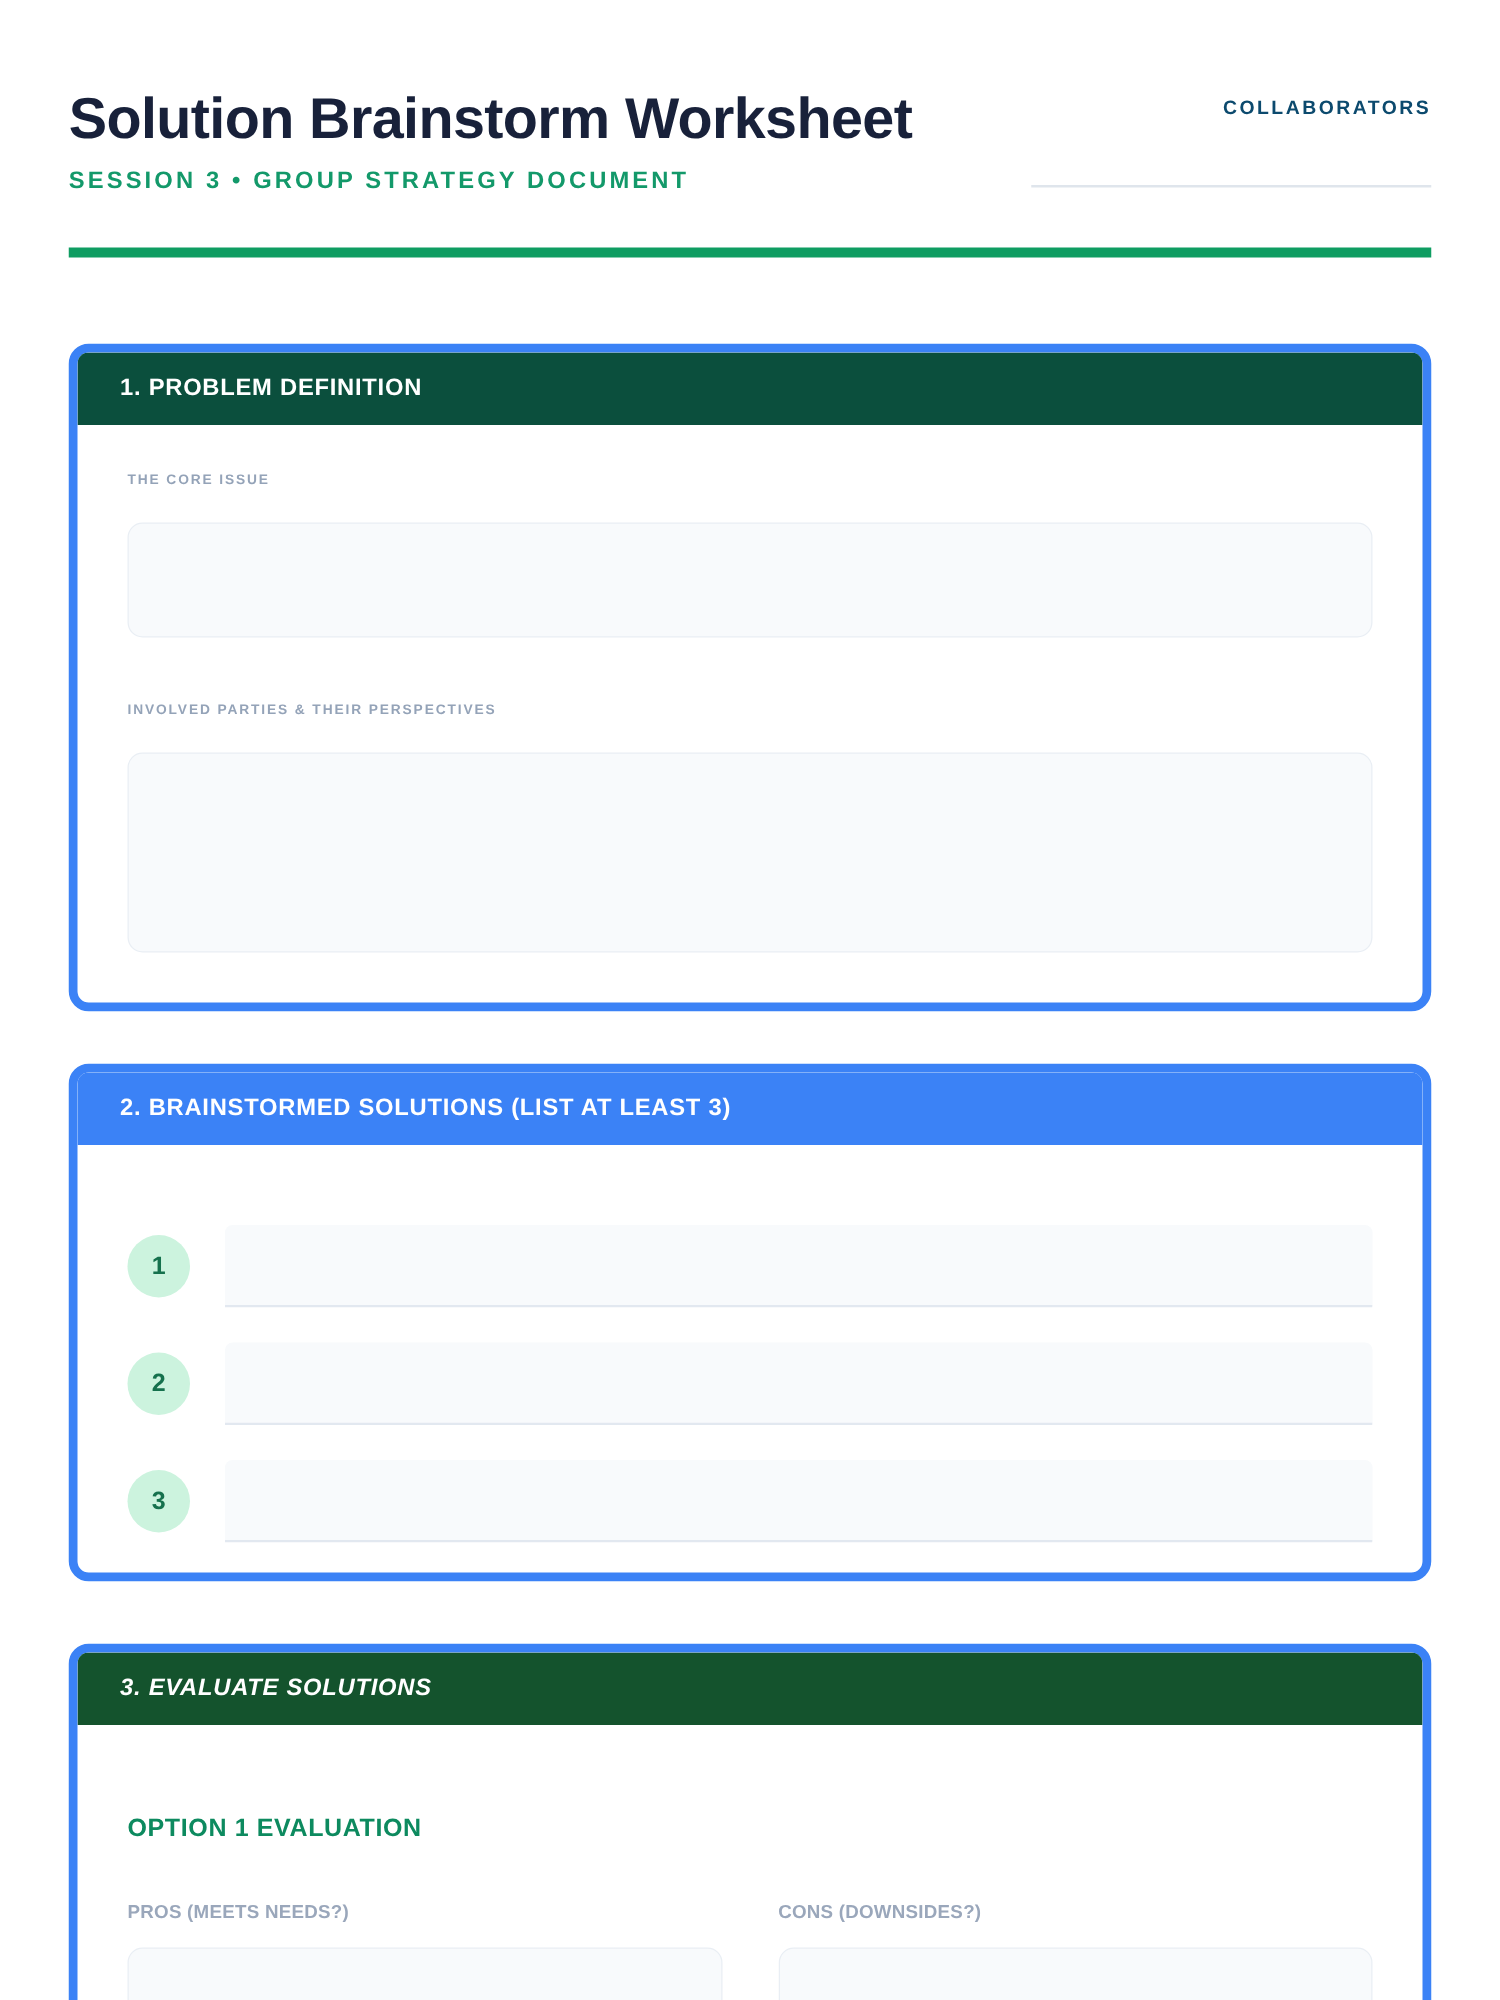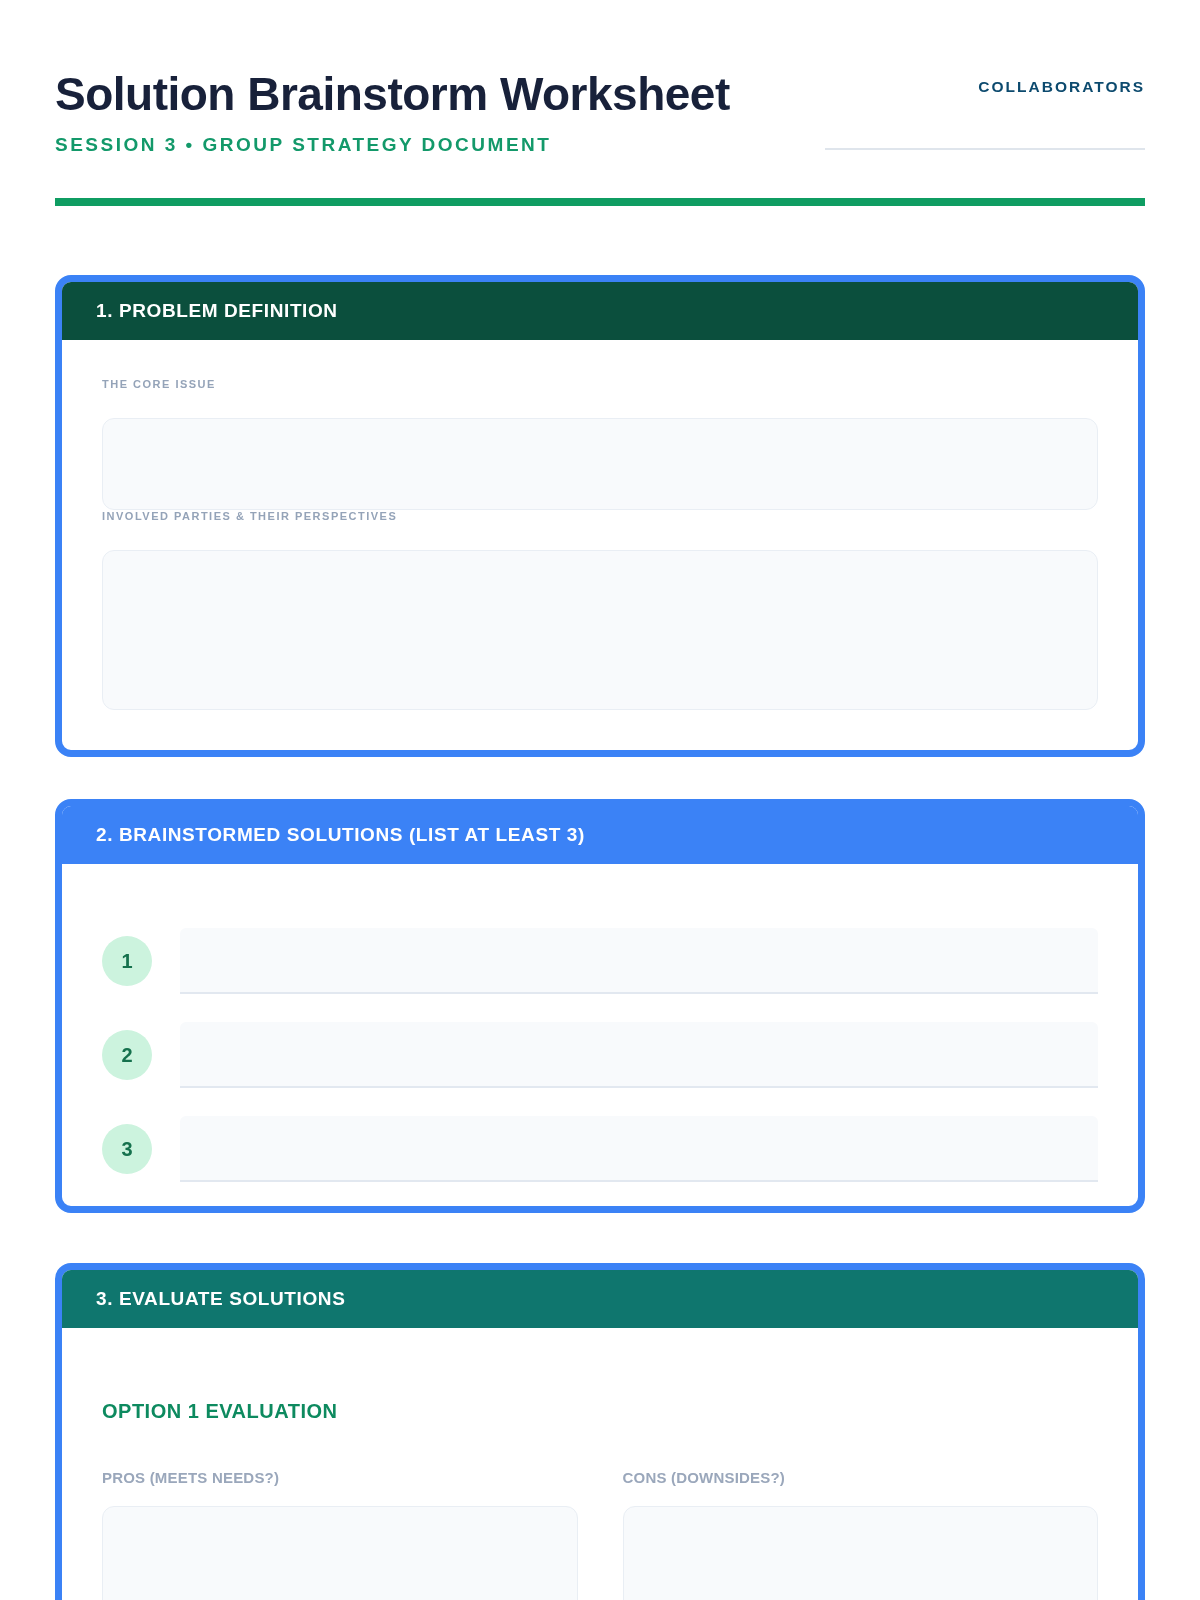--- a/index.html
+++ b/index.html
@@ -66,37 +66,37 @@
     display: flex;
     align-items: center;
     padding: 0 34px;
     color: #ffffff;
     font-size: 19px;
     font-weight: bold;
     letter-spacing: 0.6px;
   }
   .hdr-darkgreen { background: #0b4f3d; }
   .hdr-green     { background: #3b82f6; }
-  .hdr-navy      { background: #0f766e; }
+  .hdr-navy      { background: #14532d; font-style: italic; }
 
   .card-1 { margin-top: 69px; }
   .card-2 { margin-top: 42px; }
   .card-3 { margin-top: 50px; }
 
   .card-1 .card-body { padding: 38px 40px 40px; }
   .card-2 .card-body { padding: 64px 40px 24px; }
   .card-3 .card-body { padding: 72px 40px 60px; }
 
   .field-label {
     font-size: 11px;
     font-weight: bold;
     letter-spacing: 1.5px;
     color: #94a3b8;
   }
-  .label-gap { }
+  .label-gap { margin-top: 52px; }
 
   textarea.box {
     display: block;
     width: 100%;
     margin-top: 28px;
     background: #f8fafc;
     border: 1px solid #e9eef4;
     border-radius: 12px;
     resize: none;
     outline: none;

